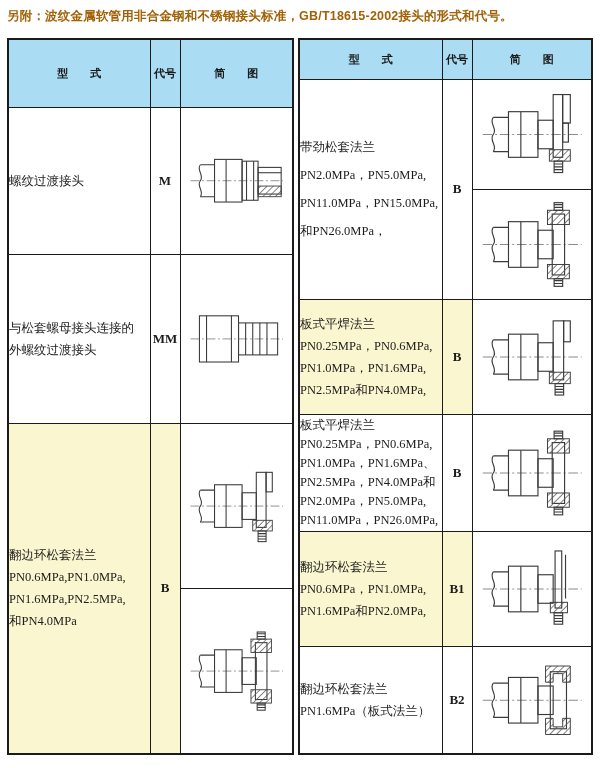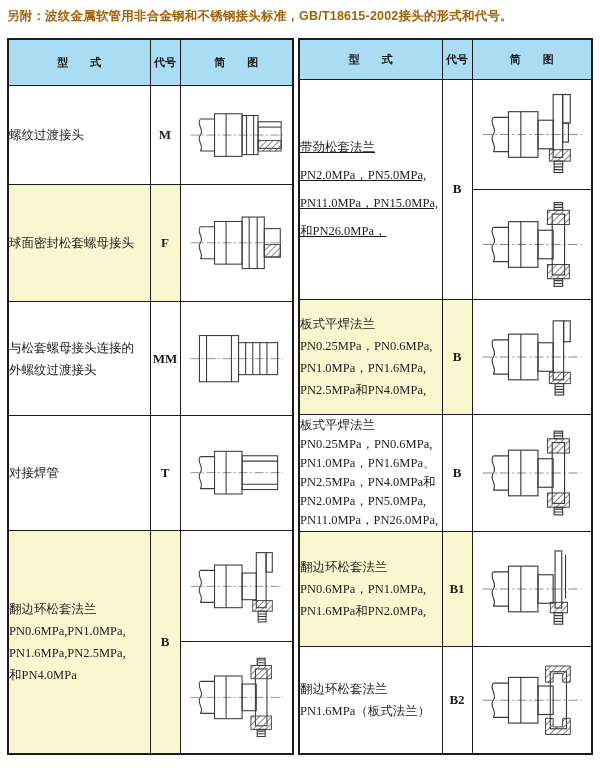--- a/index.html
+++ b/index.html
@@ -8,21 +8,21 @@
   .title{position:absolute;left:7px;top:8px;width:586px;font-size:12.5px;font-weight:bold;
          letter-spacing:0.2px;color:#a16207;}
   .tables{position:absolute;left:7px;top:38px;display:flex;gap:4px;}
   table.t{border-collapse:collapse;table-layout:fixed;background:#fff;
           border:2px solid var(--bd,#1b1b1b);}
   table.t th,table.t td{border:1.5px solid var(--bd,#1b1b1b);padding:0;vertical-align:middle;}
   th.hd{background:var(--hbg,#aadcf4);font-family:"Liberation Serif","DejaVu Serif",serif;
         font-size:11px;font-weight:bold;color:#1a1a1a;text-align:center;}
   td.type{font-family:"Liberation Serif","DejaVu Serif",serif;font-size:12.5px;
           padding:4px 4px 4px 10px;white-space:pre-line;line-height:22px;color:#1c1c1c;}
-  td.type.loose{line-height:28px;text-decoration:underline;}
+  td.type.loose{line-height:28px;}
   td.type.tight{line-height:19px;}
   td.code{font-family:"Liberation Serif","DejaVu Serif",serif;font-size:13px;font-weight:bold;
           text-align:center;color:#1c1c1c;}
   tr.hl td.type, tr.hl td.code{background:var(--ybg,#faf6cf);}
   td.diag{position:relative;background:#fff;}
   .dwrap{position:absolute;inset:0;display:flex;flex-direction:column;}
   .d{flex:1;min-height:0;display:flex;align-items:center;justify-content:center;padding:3px 6px;}
   .d + .d{border-top:1.5px solid var(--bd,#1b1b1b);}
   .d svg{width:100%;height:100%;}
   .ln{fill:none;stroke:#3a3a3a;stroke-width:1.2;}
@@ -79,76 +79,34 @@
                     <line class="ln" x1="67" y1="24" x2="67" y2="68"></line>
                     <line class="ln" x1="75" y1="24" x2="75" y2="68"></line>
                     <rect class="ln" x="80" y="31" width="26" height="30"></rect>
                     <line class="ln" x1="80" y1="37" x2="106" y2="37"></line>
                     <rect class="hx" x="80" y="52" width="26" height="12" fill="url(#hp)"></rect>
                   </svg>
                 </div>
         </div>
             </td>
       </tr>
-      <tr class="h100 hl">
-        <td class="type">球面密封松套螺母接头</td>
-        <td class="code">F</td>
-        <td class="diag">
-              <div class="dwrap">
-          <div class="d">
-                  <svg viewBox="0 0 112 92" preserveAspectRatio="xMidYMid meet">
-                    <line class="cl" x1="4" y1="46" x2="108" y2="46"></line>
-                    <path class="ln" d="M15 28 H31 M15 64 H31"></path>
-                    <path class="ln" d="M15 28 c-5 6 5 12 0 18 c-5 6 5 12 0 18"></path>
-                    <rect class="ln" x="31" y="22" width="31" height="48"></rect>
-                    <line class="ln" x1="44" y1="22" x2="44" y2="70"></line>
-                    <rect class="ln" x="62" y="17" width="25" height="58"></rect>
-                    <line class="ln" x1="70" y1="17" x2="70" y2="75"></line>
-                    <line class="ln" x1="79" y1="17" x2="79" y2="75"></line>
-                    <rect class="ln" x="87" y="30" width="18" height="32"></rect>
-                    <rect class="hx" x="87" y="48" width="18" height="14" fill="url(#hp)"></rect>
-                  </svg>
-                </div>
-        </div>
-            </td>
-      </tr>
       <tr class="h98">
         <td class="type">与松套螺母接头连接的
 外螺纹过渡接头</td>
         <td class="code">MM</td>
         <td class="diag">
               <div class="dwrap">
           <div class="d">
                   <svg viewBox="0 0 112 92" preserveAspectRatio="xMidYMid meet">
                     <line class="cl" x1="4" y1="46" x2="108" y2="46"></line>
                     <rect class="ln" x="14" y="20" width="44" height="52"></rect>
                     <line class="ln" x1="22" y1="20" x2="22" y2="72"></line>
                     <line class="ln" x1="50" y1="20" x2="50" y2="72"></line>
                     <rect class="ln" x="58" y="28" width="44" height="36"></rect>
                     <path class="ln" d="M66 28 V64 M74 28 V64 M82 28 V64 M90 28 V64"></path>
-                  </svg>
-                </div>
-        </div>
-            </td>
-      </tr>
-      <tr class="h98">
-        <td class="type">对接焊管</td>
-        <td class="code">T</td>
-        <td class="diag">
-              <div class="dwrap">
-          <div class="d">
-                  <svg viewBox="0 0 112 92" preserveAspectRatio="xMidYMid meet">
-                    <line class="cl" x1="4" y1="46" x2="108" y2="46"></line>
-                    <path class="ln" d="M15 28 H31 M15 64 H31"></path>
-                    <path class="ln" d="M15 28 c-5 6 5 12 0 18 c-5 6 5 12 0 18"></path>
-                    <rect class="ln" x="31" y="22" width="31" height="48"></rect>
-                    <line class="ln" x1="44" y1="22" x2="44" y2="70"></line>
-                    <rect class="ln" x="62" y="27" width="40" height="38"></rect>
-                    <line class="ln" x1="62" y1="33" x2="102" y2="33"></line>
-                    <line class="ln" x1="62" y1="59" x2="102" y2="59"></line>
                   </svg>
                 </div>
         </div>
             </td>
       </tr>
       <tr class="h192 hl">
         <td class="type">翻边环松套法兰
 PN0.6MPa,PN1.0MPa,
 PN1.6MPa,PN2.5MPa,
 和PN4.0MPa</td>

